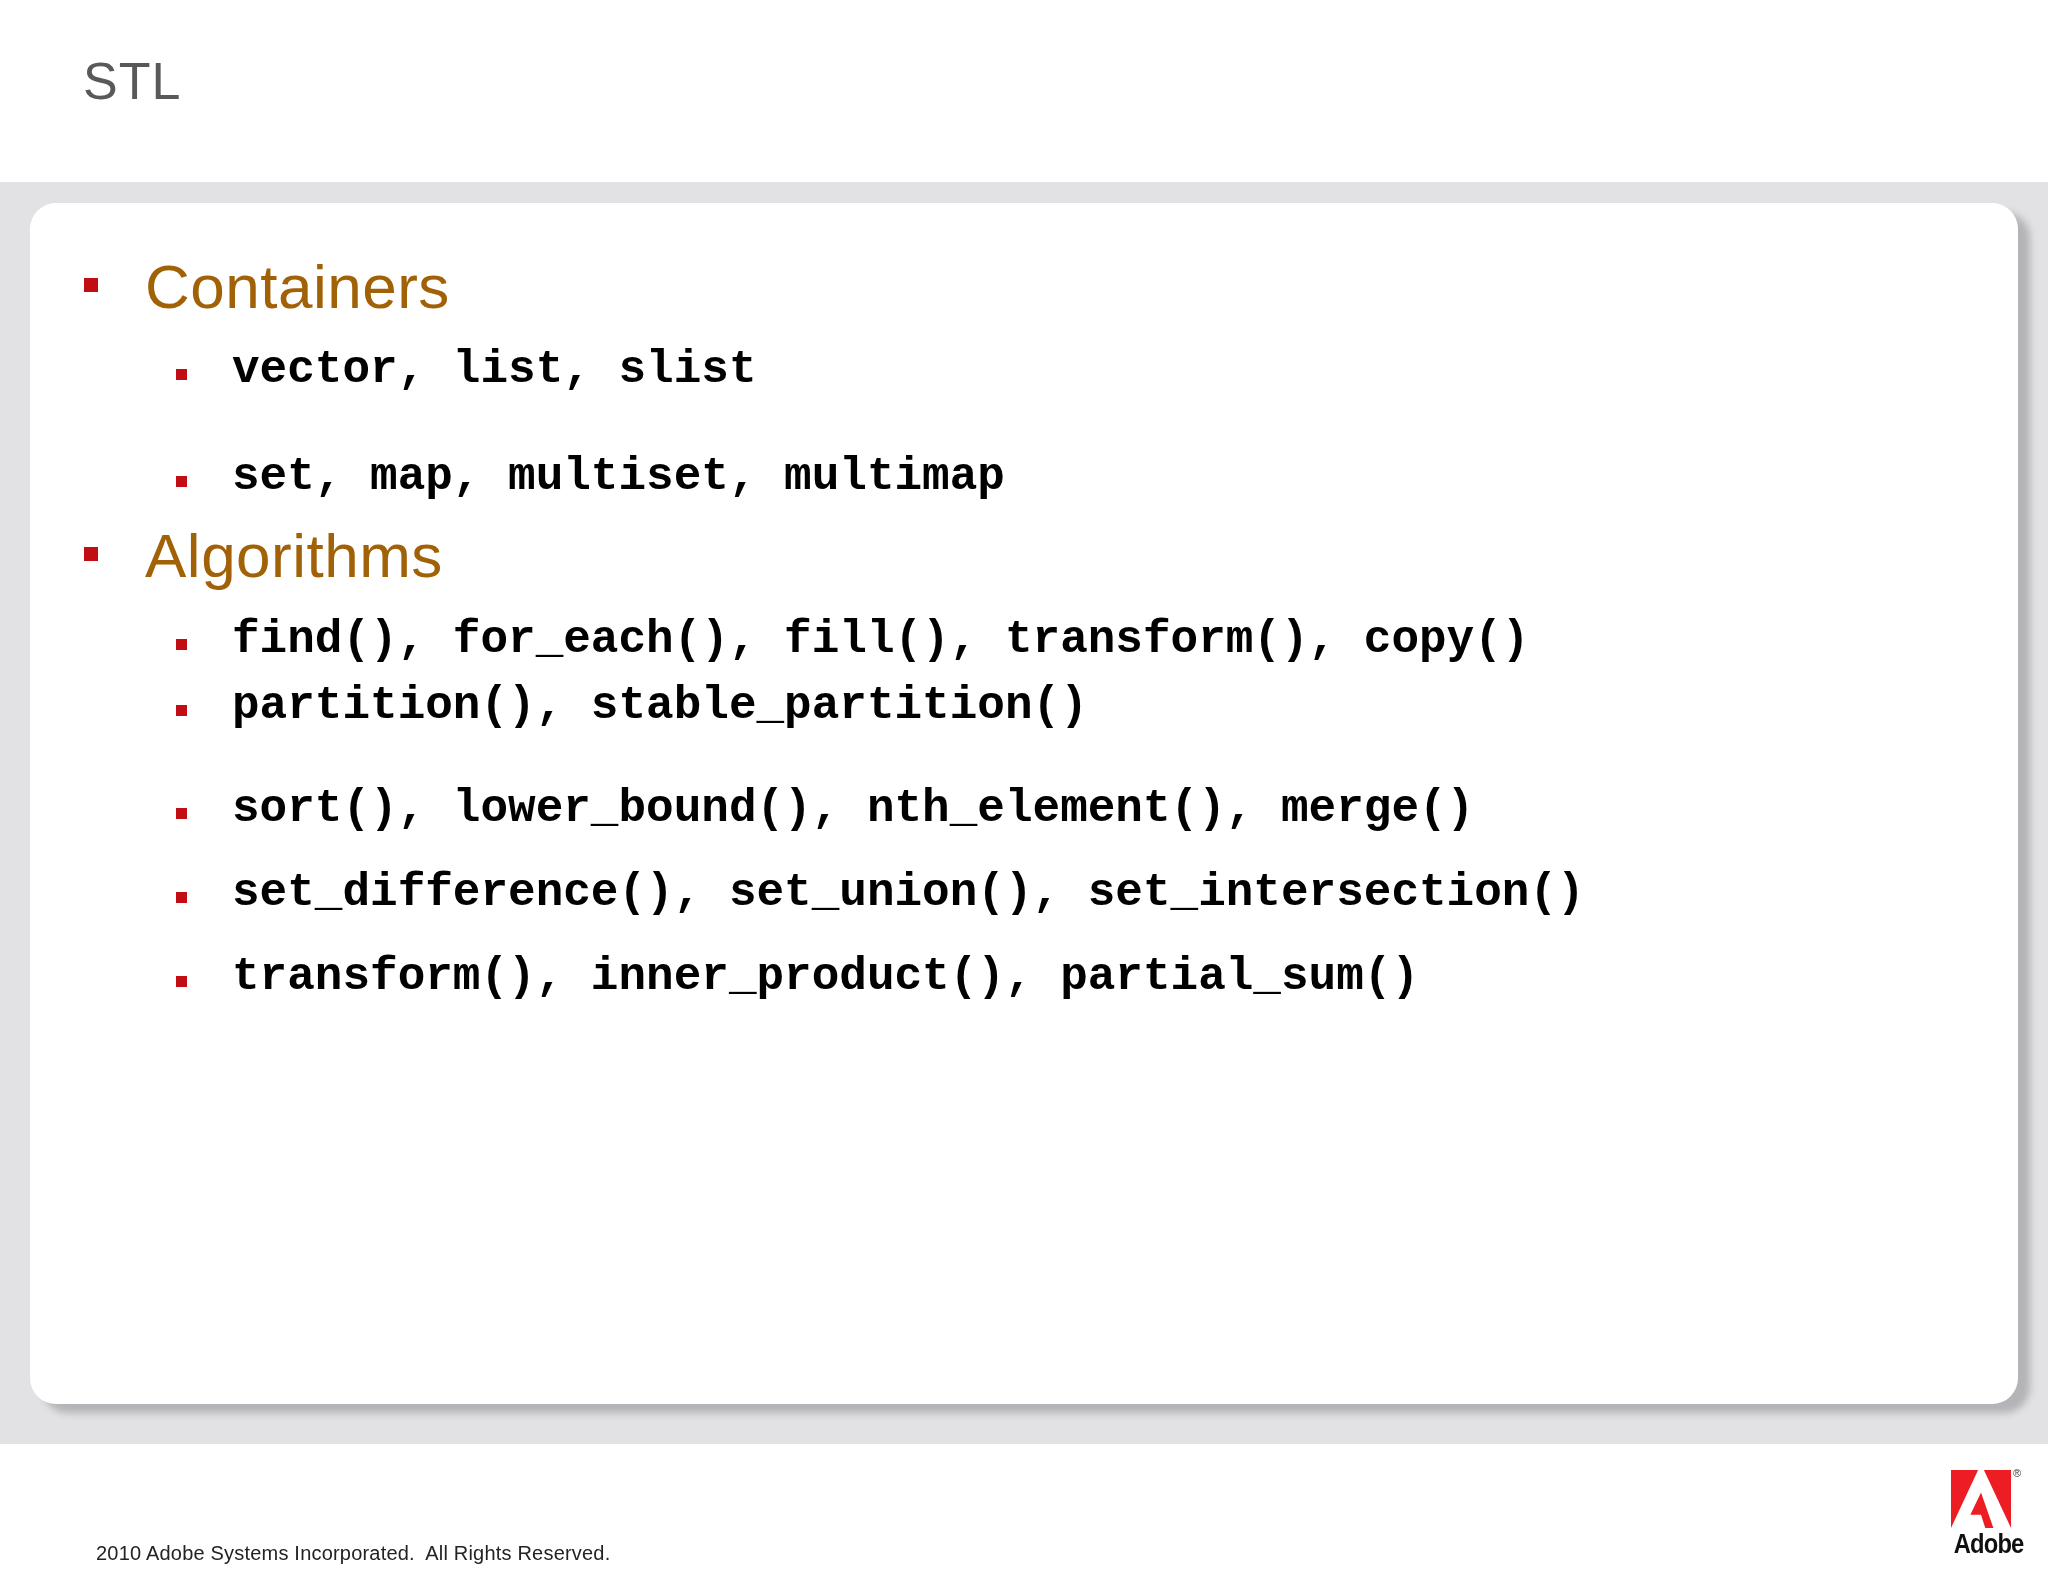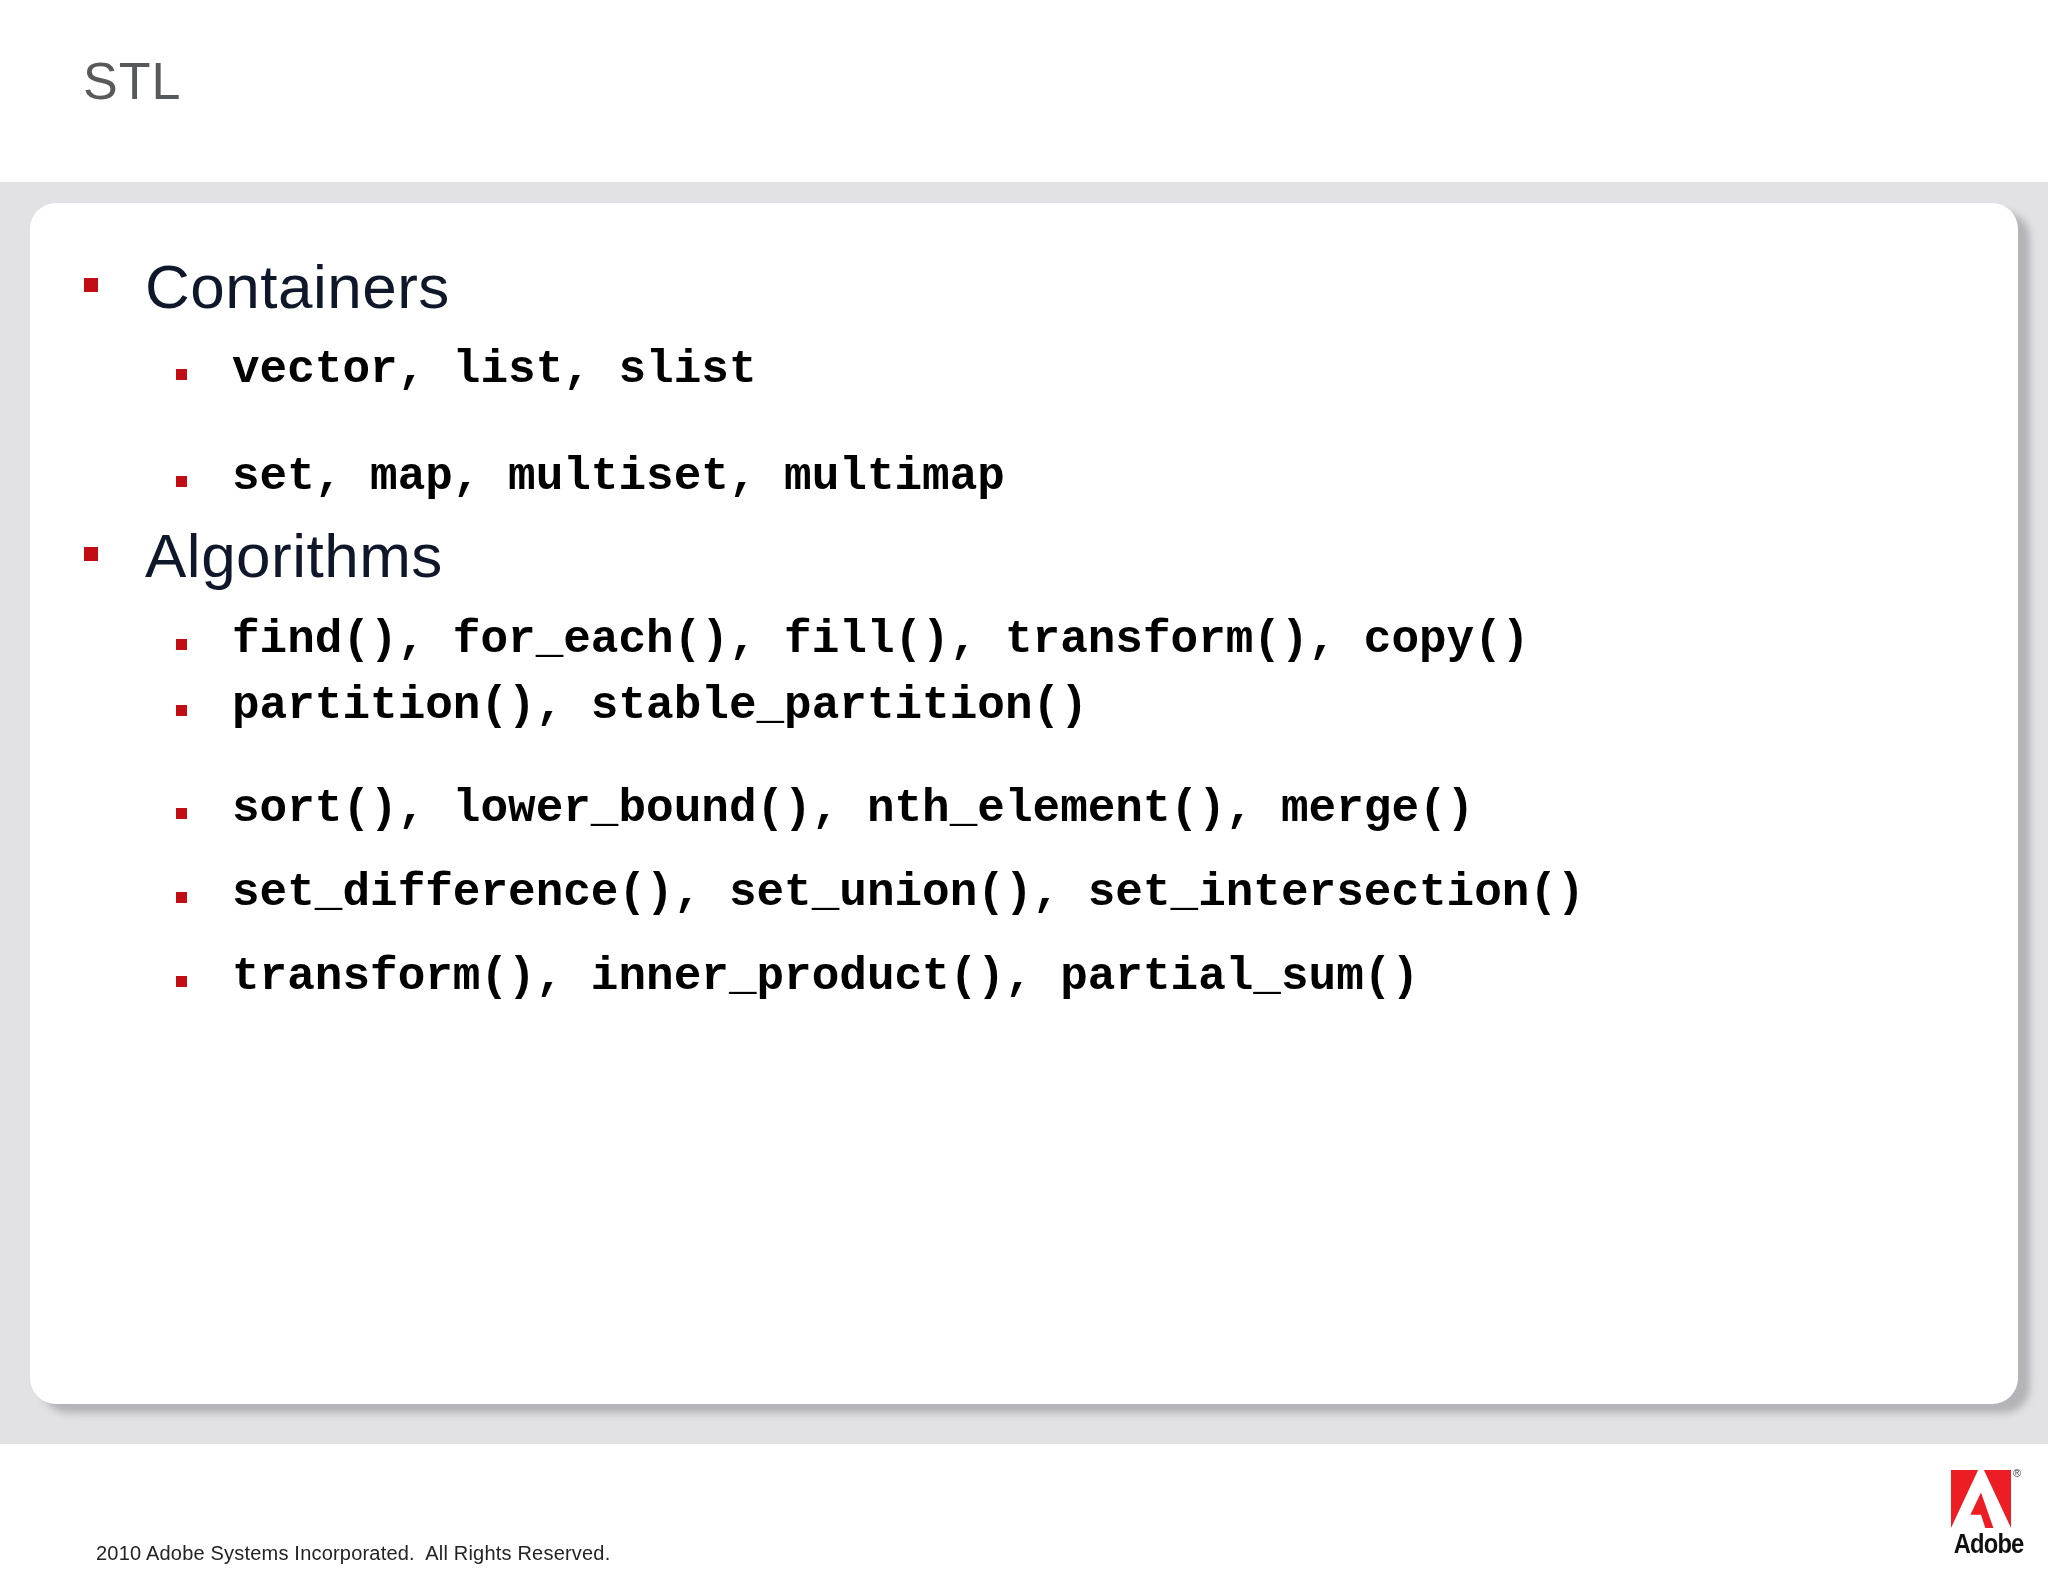--- a/index.html
+++ b/index.html
@@ -28,21 +28,21 @@
   }
   .row { position:absolute; left:0; width:2048px; }
   .bullet {
     position:absolute; display:block;
     background:var(--bullet-red, #c00e14);
   }
   .row.l1 .bullet { left:84px; width:14px; height:14px; top:22px; }
   .row.l2 .bullet { left:176px; width:11px; height:11px; top:20px; }
   .row.l1 .text {
     display:block; margin-left:145px;
-    font-size:62px; line-height:1; color:#0f172a;
+    font-size:62px; line-height:1; color:#a16207;
     letter-spacing:0.5px;
   }
   .row.l2 .text {
     display:block; margin-left:232px;
     font-family:Liberation Mono, monospace; font-weight:bold;
     font-size:46px; line-height:1.2; color:#000000;
     white-space:pre; margin-top:-6px;
   }
   .copyright {
     position:absolute; left:96px; top:1541px;

